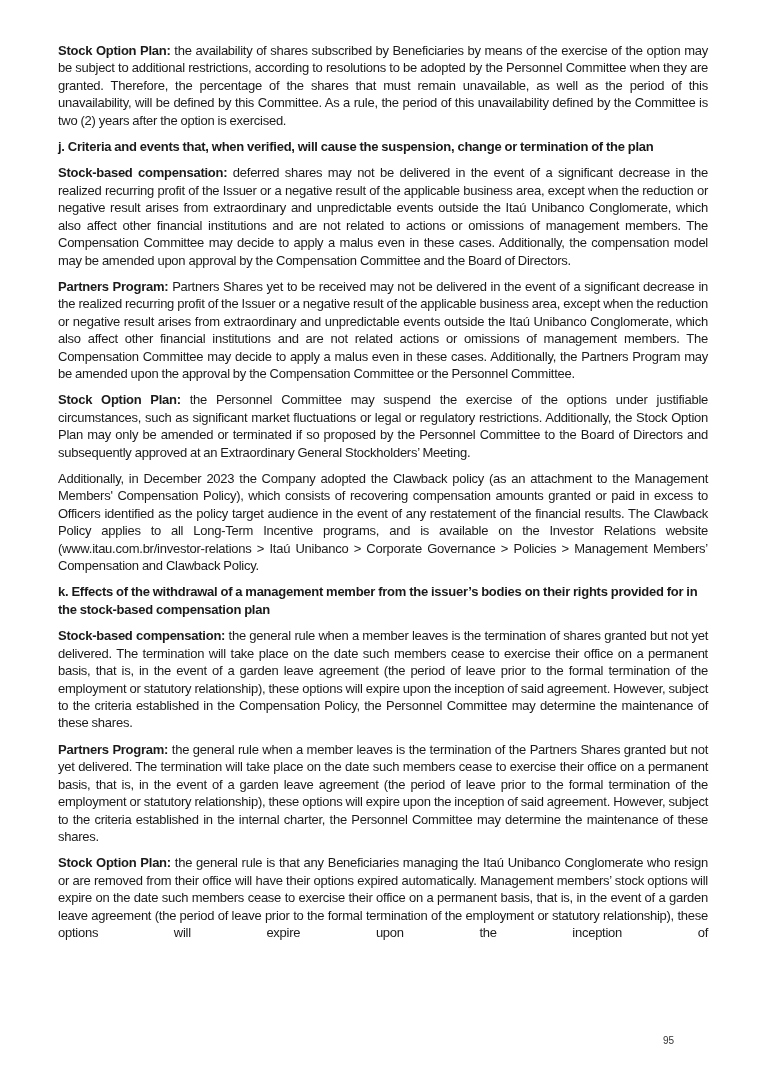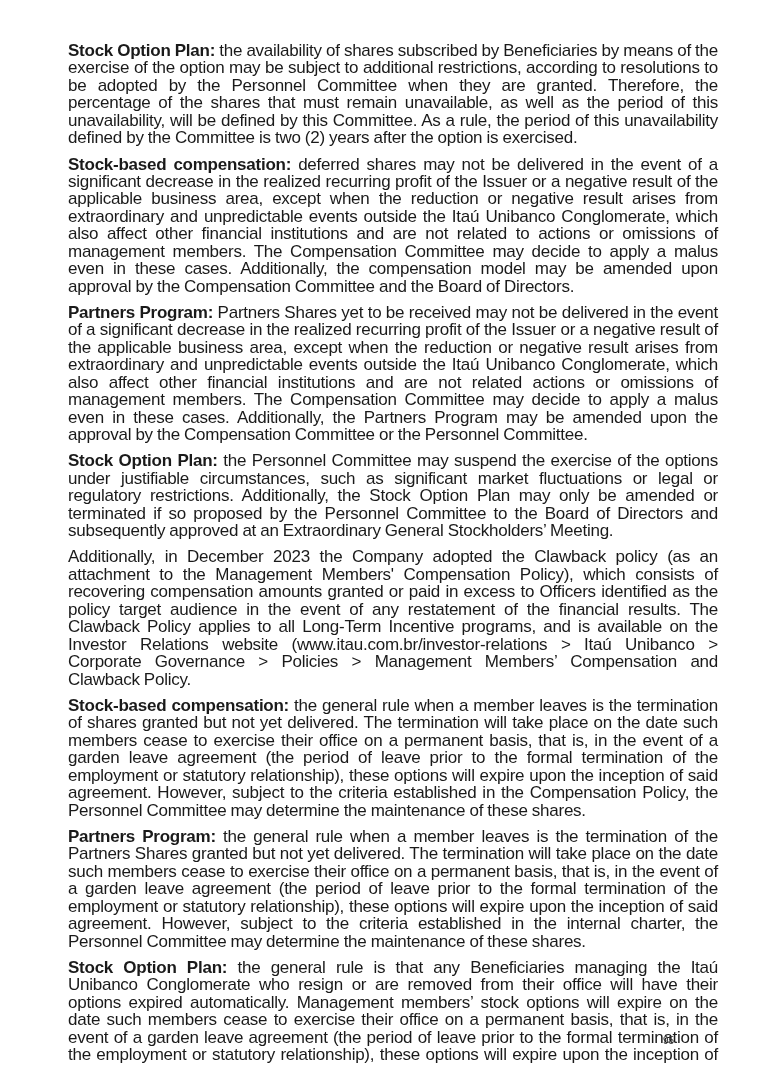--- a/index.html
+++ b/index.html
@@ -1,23 +1,23 @@
 <!DOCTYPE html>
 <html><head>
 <meta charset="utf-8">
 <style>
   html, body { margin: 0; padding: 0; background: #ffffff; }
   body { width: 766px; height: 1083px; position: relative; overflow: hidden; }
   .page {
     position: absolute;
-    left: 68px;
+    left: 58px;
     top: 42px;
     width: 650px;
     font-family: "Liberation Sans", sans-serif;
-    font-size: 17px;
+    font-size: 13px;
     line-height: 17.45px;
     color: #1a1a1a;
     letter-spacing: -0.25px;
     word-spacing: -0.3px;
   }
   .para {
     margin: 0 0 8.8px 0;
     text-align: justify;
   }
   .lead { font-weight: bold; }
@@ -36,29 +36,31 @@
     text-align: center;
   }
 </style>
 </head>
 <body>
 
 <div class="page">
 
   <p class="para"><span class="lead">Stock Option Plan:</span><span> the availability of shares subscribed by Beneficiaries by means of the exercise of the option may be subject to additional restrictions, according to resolutions to be adopted by the Personnel Committee when they are granted. Therefore, the percentage of the shares that must remain unavailable, as well as the period of this unavailability, will be defined by this Committee. As a rule, the period of this unavailability defined by the Committee is two (2) years after the option is exercised.</span></p>
 
+  <p class="heading">j. Criteria and events that, when verified, will cause the suspension, change or termination of the plan</p>
 
   <p class="para"><span class="lead">Stock-based compensation:</span><span> deferred shares may not be delivered in the event of a significant decrease in the realized recurring profit of the Issuer or a negative result of the applicable business area, except when the reduction or negative result arises from extraordinary and unpredictable events outside the Itaú Unibanco Conglomerate, which also affect other financial institutions and are not related to actions or omissions of management members. The Compensation Committee may decide to apply a malus even in these cases. Additionally, the compensation model may be amended upon approval by the Compensation Committee and the Board of Directors.</span></p>
 
   <p class="para"><span class="lead">Partners Program:</span><span> Partners Shares yet to be received may not be delivered in the event of a significant decrease in the realized recurring profit of the Issuer or a negative result of the applicable business area, except when the reduction or negative result arises from extraordinary and unpredictable events outside the Itaú Unibanco Conglomerate, which also affect other financial institutions and are not related actions or omissions of management members. The Compensation Committee may decide to apply a malus even in these cases. Additionally, the Partners Program may be amended upon the approval by the Compensation Committee or the Personnel Committee.</span></p>
 
   <p class="para"><span class="lead">Stock Option Plan:</span><span> the Personnel Committee may suspend the exercise of the options under justifiable circumstances, such as significant market fluctuations or legal or regulatory restrictions. Additionally, the Stock Option Plan may only be amended or terminated if so proposed by the Personnel Committee to the Board of Directors and subsequently approved at an Extraordinary General Stockholders’ Meeting.</span></p>
 
   <p class="para"><span class="lead"></span><span>Additionally, in December 2023 the Company adopted the Clawback policy (as an attachment to the Management Members' Compensation Policy), which consists of recovering compensation amounts granted or paid in excess to Officers identified as the policy target audience in the event of any restatement of the financial results. The Clawback Policy applies to all Long-Term Incentive programs, and is available on the Investor Relations website (www.itau.com.br/investor-relations &gt; Itaú Unibanco &gt; Corporate Governance &gt; Policies &gt; Management Members’ Compensation and Clawback Policy.</span></p>
 
+  <p class="heading">k. Effects of the withdrawal of a management member from the issuer’s bodies on their rights provided for in the stock-based compensation plan</p>
 
   <p class="para"><span class="lead">Stock-based compensation:</span><span> the general rule when a member leaves is the termination of shares granted but not yet delivered. The termination will take place on the date such members cease to exercise their office on a permanent basis, that is, in the event of a garden leave agreement (the period of leave prior to the formal termination of the employment or statutory relationship), these options will expire upon the inception of said agreement. However, subject to the criteria established in the Compensation Policy, the Personnel Committee may determine the maintenance of these shares.</span></p>
 
   <p class="para"><span class="lead">Partners Program:</span><span> the general rule when a member leaves is the termination of the Partners Shares granted but not yet delivered. The termination will take place on the date such members cease to exercise their office on a permanent basis, that is, in the event of a garden leave agreement (the period of leave prior to the formal termination of the employment or statutory relationship), these options will expire upon the inception of said agreement. However, subject to the criteria established in the internal charter, the Personnel Committee may determine the maintenance of these shares.</span></p>
 
   <p class="para" style="text-align-last: justify;"><span class="lead">Stock Option Plan:</span><span> the general rule is that any Beneficiaries managing the Itaú Unibanco Conglomerate who resign or are removed from their office will have their options expired automatically. Management members’ stock options will expire on the date such members cease to exercise their office on a permanent basis, that is, in the event of a garden leave agreement (the period of leave prior to the formal termination of the employment or statutory relationship), these options will expire upon the inception of</span></p>
 
 </div>
 
 <div class="page-number">95</div>

